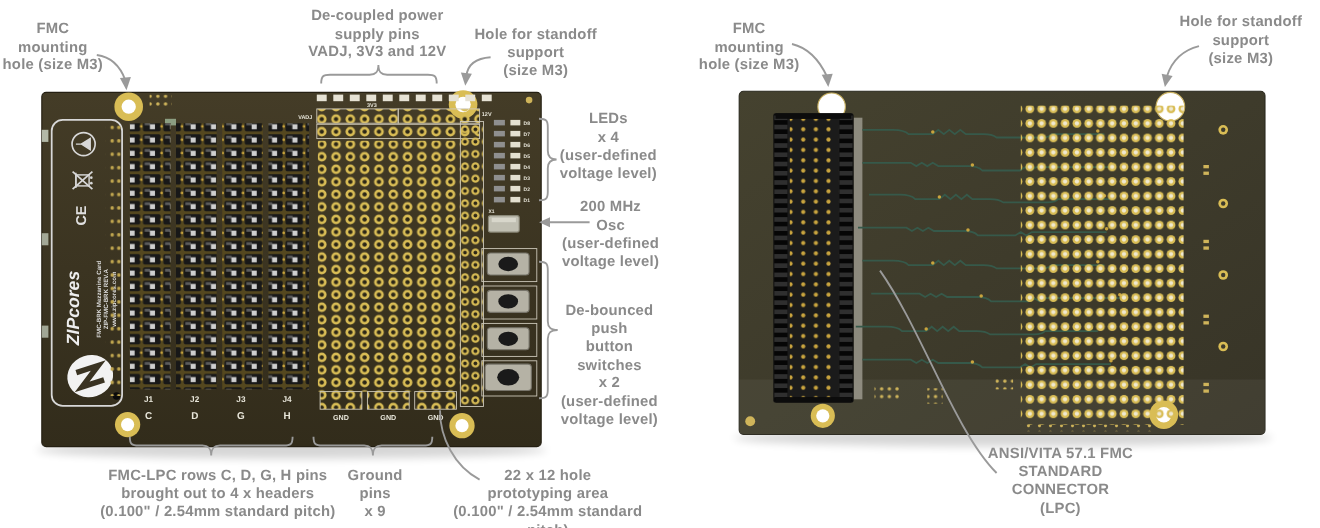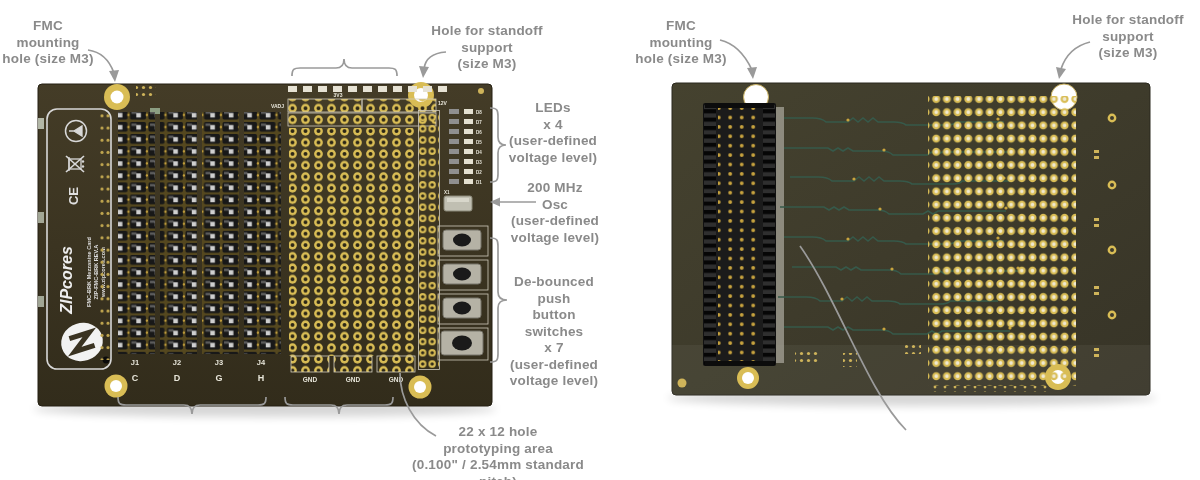--- a/index.html
+++ b/index.html
@@ -348,51 +348,64 @@
     <polygon points="500,197.5 500,206.5 490,202"></polygon>
     <polygon points="747,68 757,67 753,79"></polygon>
     <polygon points="1056,67 1066,69 1059,79"></polygon>
   </g>
 </svg>
 
 <div class="note" style="left:-2px;top:18px;width:100px">FMC
 mounting
 hole (size M3)</div>
 
+<div class="note" style="left:258px;top:6px;width:170px">De-coupled power
+supply pins
+VADJ, 3V3 and 12V</div>
 
 <div class="note" style="left:407px;top:23px;width:160px">Hole for standoff
 support
 (size M3)</div>
 
 <div class="note" style="left:493px;top:100px;width:120px">LEDs
 x 4
 (user-defined
 voltage level)</div>
 
 <div class="note" style="left:495px;top:180px;width:120px">200 MHz
 Osc
 (user-defined
 voltage level)</div>
 
 <div class="note" style="left:494px;top:274px;width:120px">De-bounced
 push
 button
 switches
-x 7
+x 2
 (user-defined
 voltage level)</div>
 
-
+<div class="note" style="left:83px;top:424px;width:230px">FMC-LPC rows C, D, G, H pins
+brought out to 4 x headers
+(0.100" / 2.54mm standard pitch)</div>
+
+<div class="note" style="left:306px;top:424px;width:70px">Ground
+pins
+x 9</div>
 
 <div class="note" style="left:393px;top:424px;width:210px">22 x 12 hole
 prototyping area
 (0.100" / 2.54mm standard pitch)</div>
 
 <div class="note" style="left:631px;top:18px;width:100px">FMC
 mounting
 hole (size M3)</div>
 
 <div class="note" style="left:1058px;top:12px;width:140px">Hole for standoff
 support
 (size M3)</div>
 
+<div class="note" style="left:874px;top:404px;width:180px">ANSI/VITA 57.1 FMC
+STANDARD
+CONNECTOR
+(LPC)</div>
 
 </div>
 
 </body></html>

